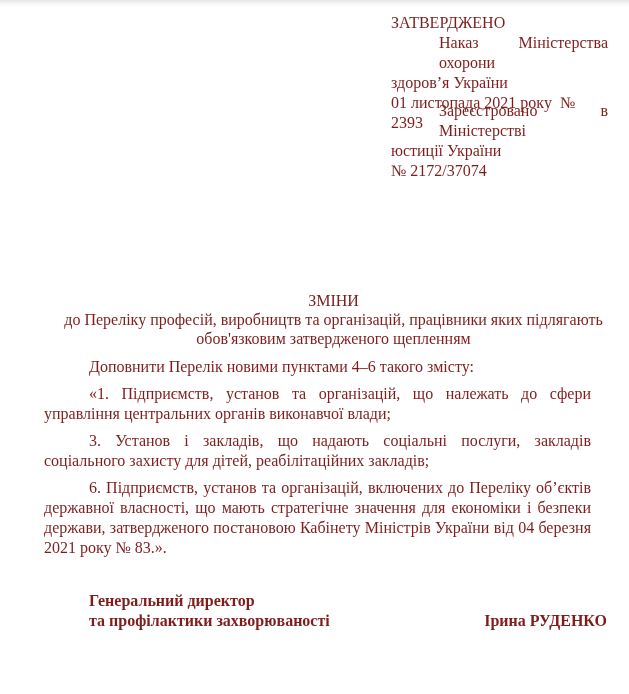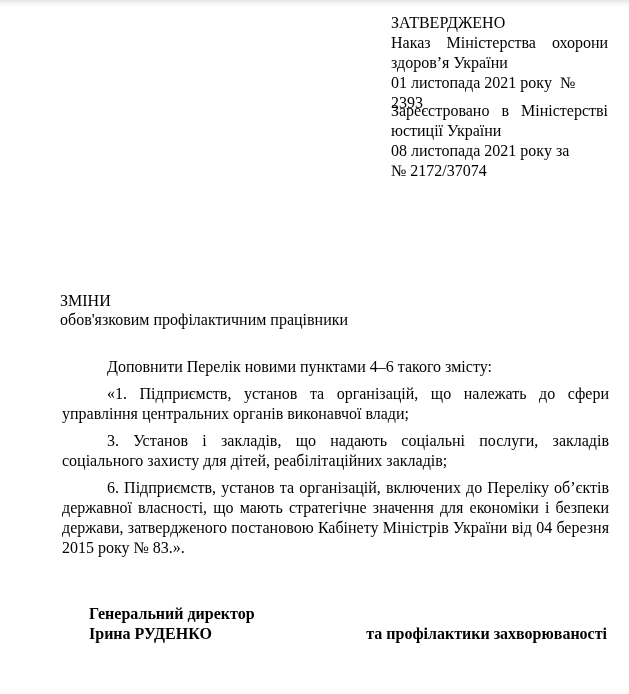--- a/index.html
+++ b/index.html
@@ -2,50 +2,51 @@
 <html><head>
 <meta charset="utf-8">
 <style>
   html, body { margin: 0; padding: 0; background: #ffffff; }
   .page {
     position: relative;
     width: 629px;
     height: 694px;
     background: #ffffff;
     font-family: "Liberation Serif", "DejaVu Serif", serif;
-    color: #000000;
+    color: #7f1d1d;
     overflow: hidden;
   }
   .top-shade {
     position: absolute;
     top: 0; left: 0; right: 0;
     height: 7px;
     background: linear-gradient(to bottom, #e6e6e6 0%, #f7f7f7 55%, #ffffff 100%);
   }
   .block {
     position: absolute;
     font-size: 16px;
     line-height: 20px;
   }
   .approval    { left: 391px; top: 13px;  width: 217px; }
   .registration{ left: 391px; top: 101px; width: 217px; }
-  .stretched   { text-align: justify; text-align-last: justify; }
+  .stretched   { text-align: justify; text-align-last: justify; margin-left: 48px; }
   .title-block {
     left: 60px; top: 291px; width: 547px;
+    text-align: center;
     line-height: 19px;
   }
-  .body-block  { left: 62px; top: 357px; width: 547px; }
+  .body-block  { left: 44px; top: 357px; width: 547px; }
   .body-block p {
     margin: 0 0 7px 0;
     text-indent: 45px;
     text-align: justify;
     text-align-last: left;
   }
   .signature {
-    left: 89px; top: 604px; width: 518px;
+    left: 89px; top: 591px; width: 518px;
     font-weight: bold;
   }
   .sig-row { display: flex; justify-content: space-between; }
 </style>
 </head>
 <body>
 
 <div class="page">
 
   <div class="top-shade"></div>
@@ -53,37 +54,37 @@
   <div class="block approval">
     <div>ЗАТВЕРДЖЕНО</div>
     <div class="stretched">Наказ Міністерства охорони</div>
     <div>здоров’я України</div>
     <div>01 листопада 2021 року&nbsp; № 2393</div>
   </div>
 
   <div class="block registration">
     <div class="stretched">Зареєстровано в Міністерстві</div>
     <div>юстиції України</div>
-    <div>08 листопада 2021 року за</div>
     <div>№ 2172/37074</div>
   </div>
 
   <div class="block title-block">
     <div>ЗМІНИ</div>
-    <div>обов'язковим профілактичним працівники</div>
+    <div>до Переліку професій, виробництв та організацій, працівники яких підлягають</div>
+    <div>обов'язковим затвердженого щепленням</div>
   </div>
 
   <div class="block body-block">
     <p>Доповнити Перелік новими пунктами 4–6 такого змісту:</p>
     <p>«1. Підприємств, установ та організацій, що належать до сфери управління центральних органів виконавчої влади;</p>
     <p>3. Установ і закладів, що надають соціальні послуги, закладів соціального захисту для дітей, реабілітаційних закладів;</p>
-    <p>6. Підприємств, установ та організацій, включених до Переліку об’єктів державної власності, що мають стратегічне значення для економіки і безпеки держави, затвердженого постановою Кабінету Міністрів України від 04 березня 2015 року № 83.».</p>
+    <p>6. Підприємств, установ та організацій, включених до Переліку об’єктів державної власності, що мають стратегічне значення для економіки і безпеки держави, затвердженого постановою Кабінету Міністрів України від 04 березня 2021 року № 83.».</p>
   </div>
 
   <div class="block signature">
     <div>Генеральний директор</div>
     <div class="sig-row">
+      <span>та профілактики захворюваності</span>
       <span>Ірина РУДЕНКО</span>
-      <span>та профілактики захворюваності</span>
     </div>
   </div>
 
 </div>
 
 </body></html>

